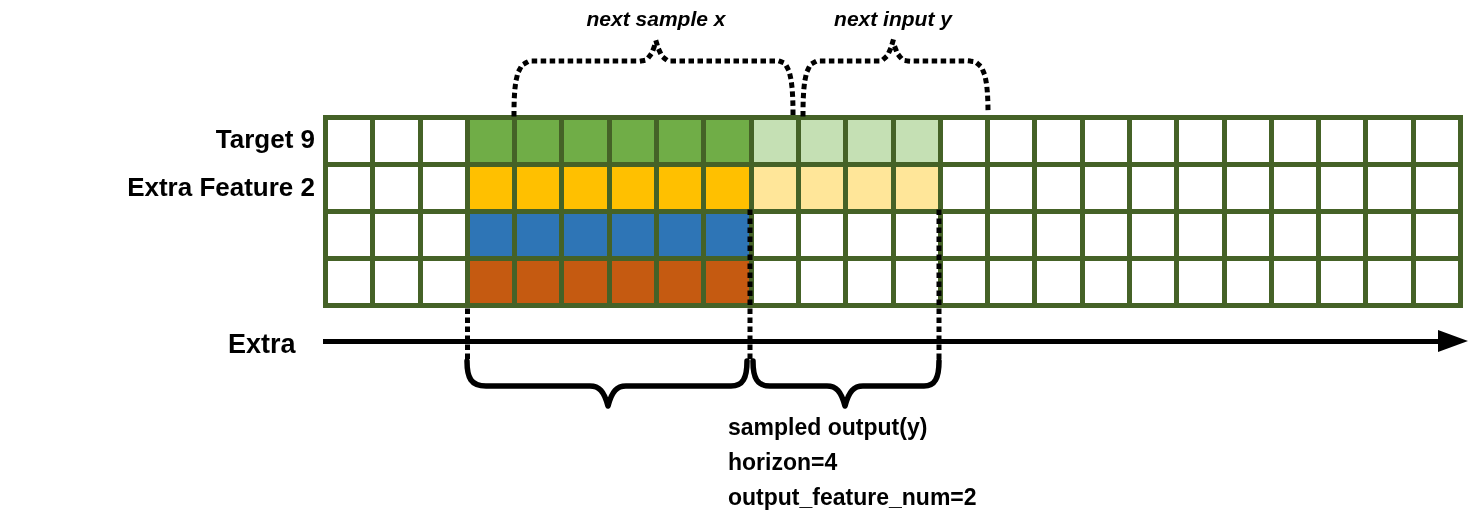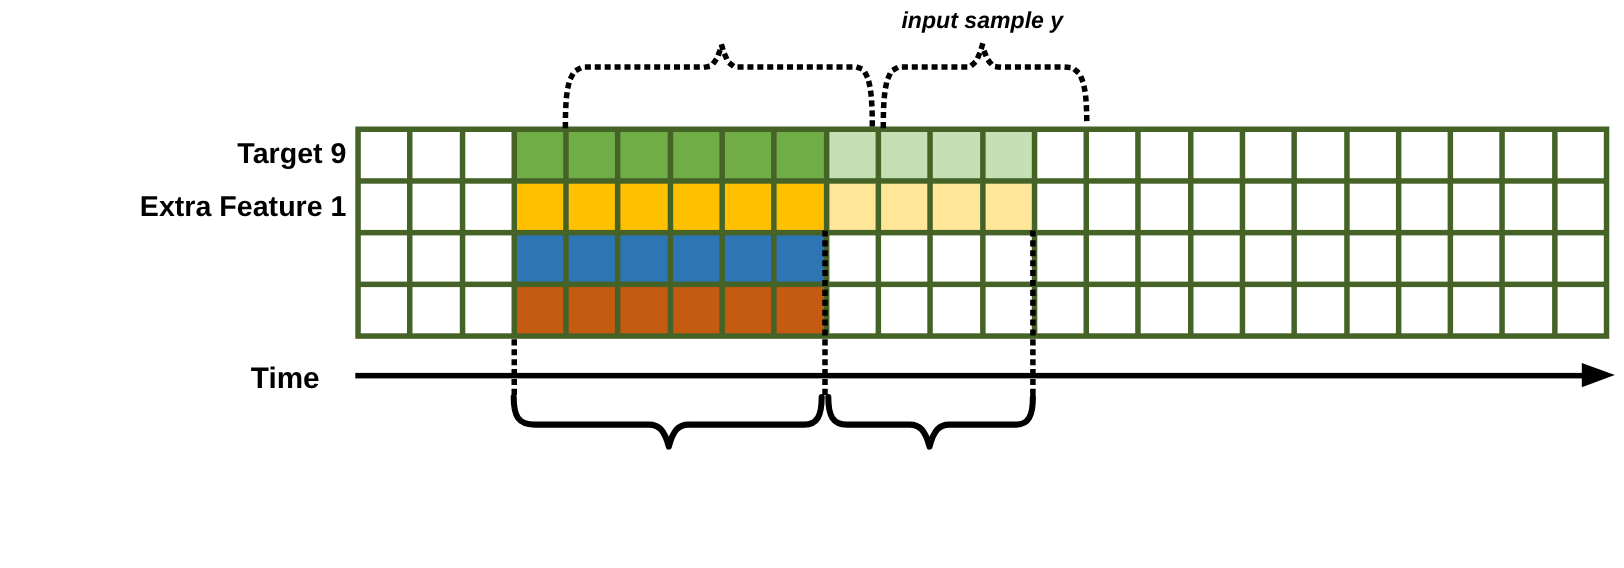--- a/index.html
+++ b/index.html
@@ -63,21 +63,21 @@
   .annot.output{left:728px;}
 </style>
 </head>
 <body>
 
 <div class="canvas">
 
 
   <div class="row-labels">
       <div class="row-label">Target 9</div>
-      <div class="row-label">Extra Feature 1</div>
+      <div class="row-label">Extra Feature 2</div>
     </div>
 
   <div class="grid" style="background: rgb(69, 98, 39);">
       <div class="cell" style="background: rgb(255, 255, 255);"></div>
       <div class="cell" style="background: rgb(255, 255, 255);"></div>
       <div class="cell" style="background: rgb(255, 255, 255);"></div>
       <div class="cell" style="background: rgb(112, 173, 71);"></div>
       <div class="cell" style="background: rgb(112, 173, 71);"></div>
       <div class="cell" style="background: rgb(112, 173, 71);"></div>
       <div class="cell" style="background: rgb(112, 173, 71);"></div>
@@ -180,20 +180,26 @@
 
     <path d="M 467.5,311 L 467.5,361" fill="none" stroke="#000" stroke-width="5" stroke-dasharray="0.5 8.5" stroke-linecap="square"></path>
     <path d="M 750,212 L 750,361" fill="none" stroke="#000" stroke-width="5" stroke-dasharray="0.5 8.5" stroke-linecap="square"></path>
     <path d="M 939,212 L 939,361" fill="none" stroke="#000" stroke-width="5" stroke-dasharray="0.5 8.5" stroke-linecap="square"></path>
 
     <path d="M 467,361 C 467,378 471,386 486,386 L 590,386 C 599,386 604,391 608,406 C 612,391 617,386 626,386 L 731,386 C 743,386 747,378 747,361" fill="none" stroke="#000" stroke-width="5.5" stroke-linecap="round" stroke-linejoin="round"></path>
 
     <path d="M 753,361 C 753,378 757,386 770,386 L 827,386 C 836,386 841,391 845,406 C 849,391 854,386 863,386 L 924,386 C 935,386 939,378 939,361" fill="none" stroke="#000" stroke-width="5.5" stroke-linecap="round" stroke-linejoin="round"></path>
   </svg>
 
-  <div class="top-label y">input sample y</div>
-
-  <div class="time-label">Time</div>
+  <div class="top-label x">next sample x</div>
+  <div class="top-label y">next input y</div>
+
+  <div class="time-label">Extra</div>
   <div class="axis-line"></div>
   <div class="axis-arrowhead"></div>
 
+  <div class="annot output">
+    <div>sampled output(y)</div>
+    <div>horizon=4</div>
+    <div>output_feature_num=2</div>
+  </div>
 
 </div>
 
 </body></html>

